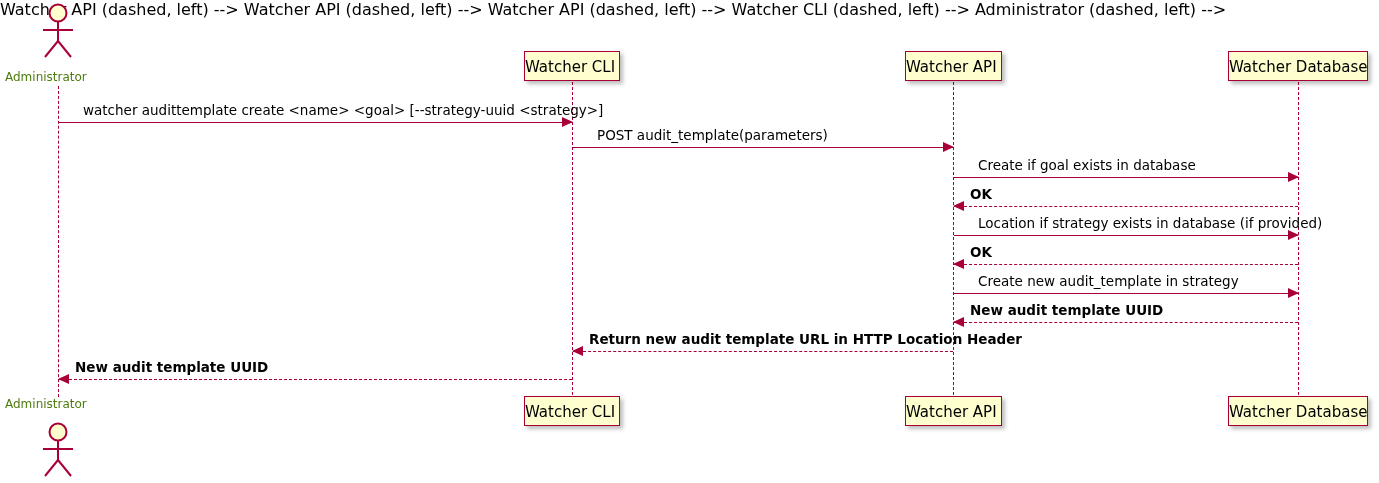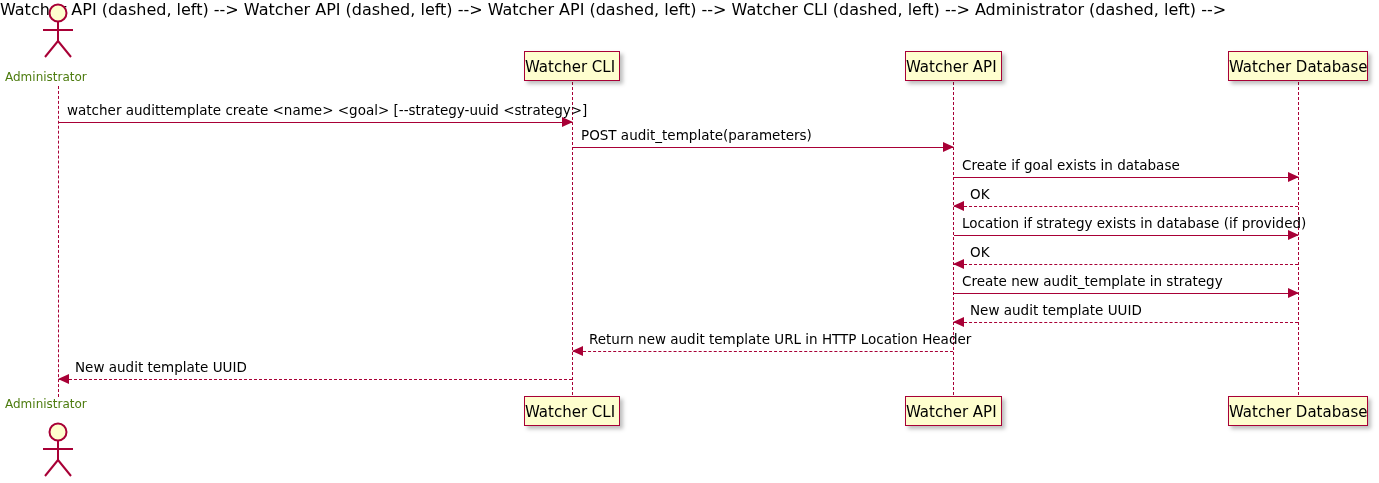--- a/index.html
+++ b/index.html
@@ -55,22 +55,22 @@
   .msg.left .head{
     left:-1px;
     border-top:5.5px solid transparent;
     border-bottom:5.5px solid transparent;
     border-right:11px solid #A80036;
   }
   .msg .label{
     position:absolute;bottom:4px;
     font-size:13.5px;color:#000000;white-space:nowrap;
   }
-  .msg.right .label{left:8px;text-align:center;}
-  .msg.left  .label{left:16px;}
+  .msg.right .label{left:24px;text-align:center;}
+  .msg.left  .label{left:16px;font-weight:bold;}
 </style>
 </head>
 <body>
 
 <div class="canvas">
 
   
   <div class="lifeline" style="left:58px;top:86px;height:311px;"></div>
   <div class="lifeline" style="left:572px;top:82px;height:313px;"></div>
   <div class="lifeline" style="left:953px;top:82px;height:313px;"></div>

